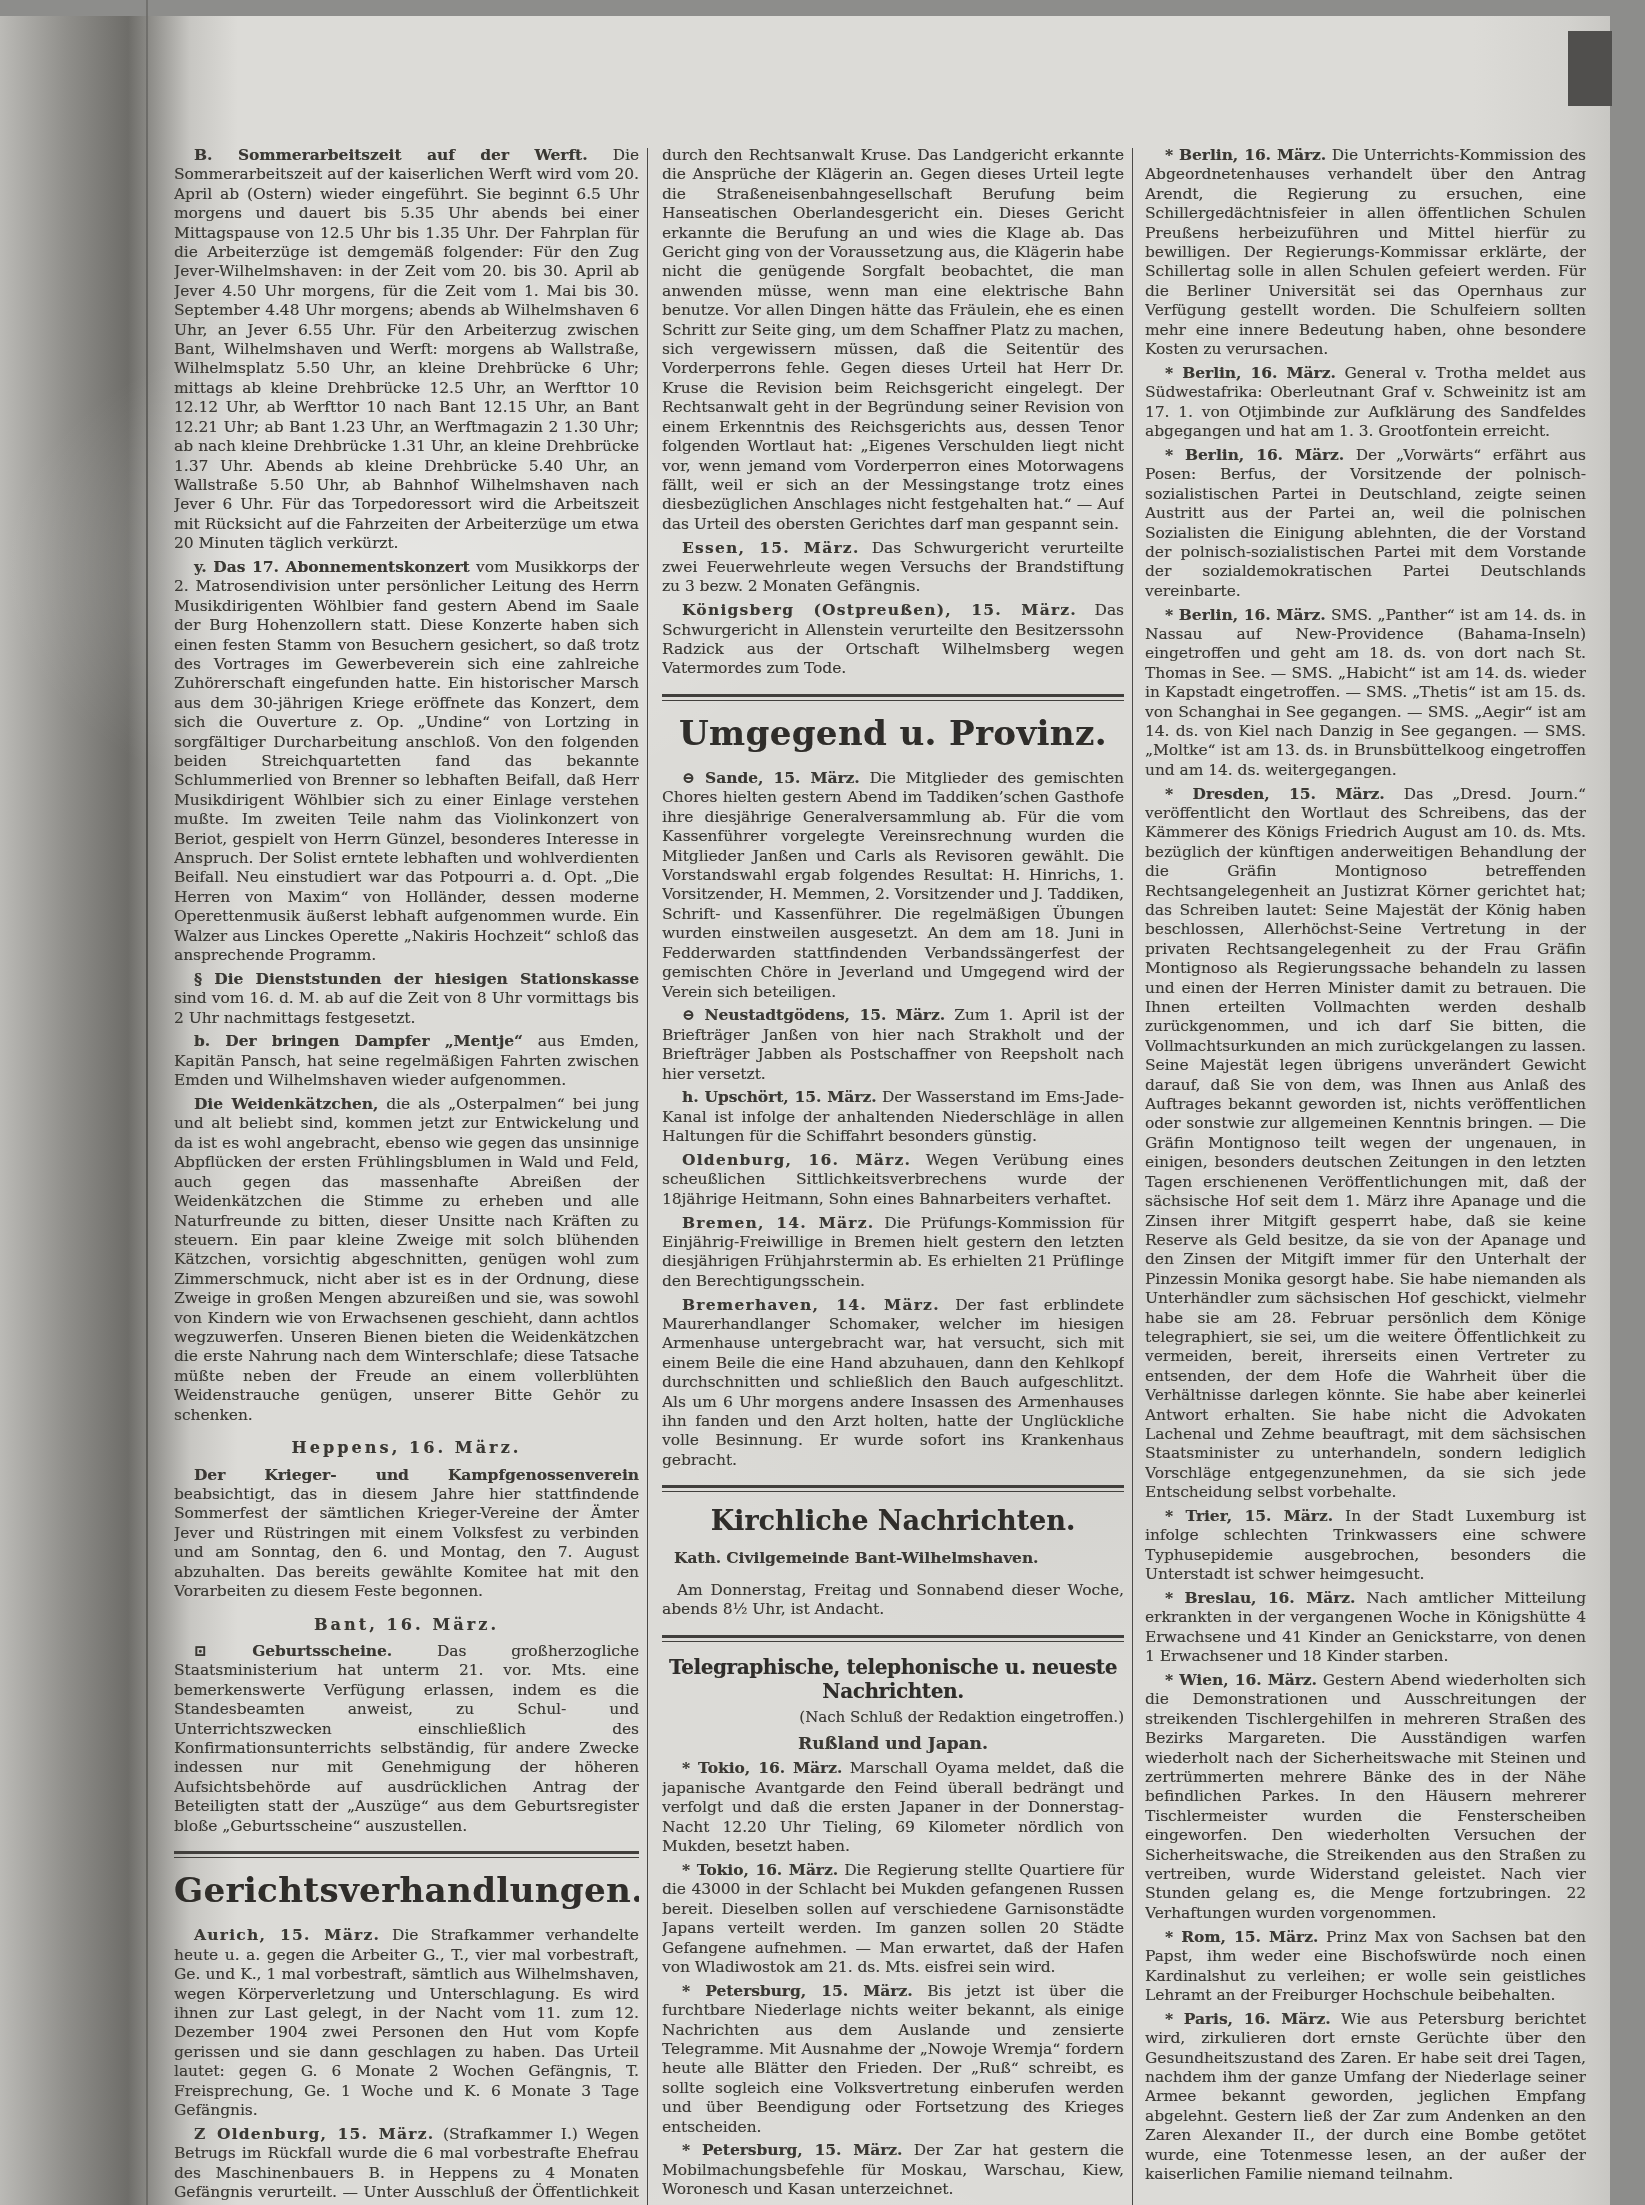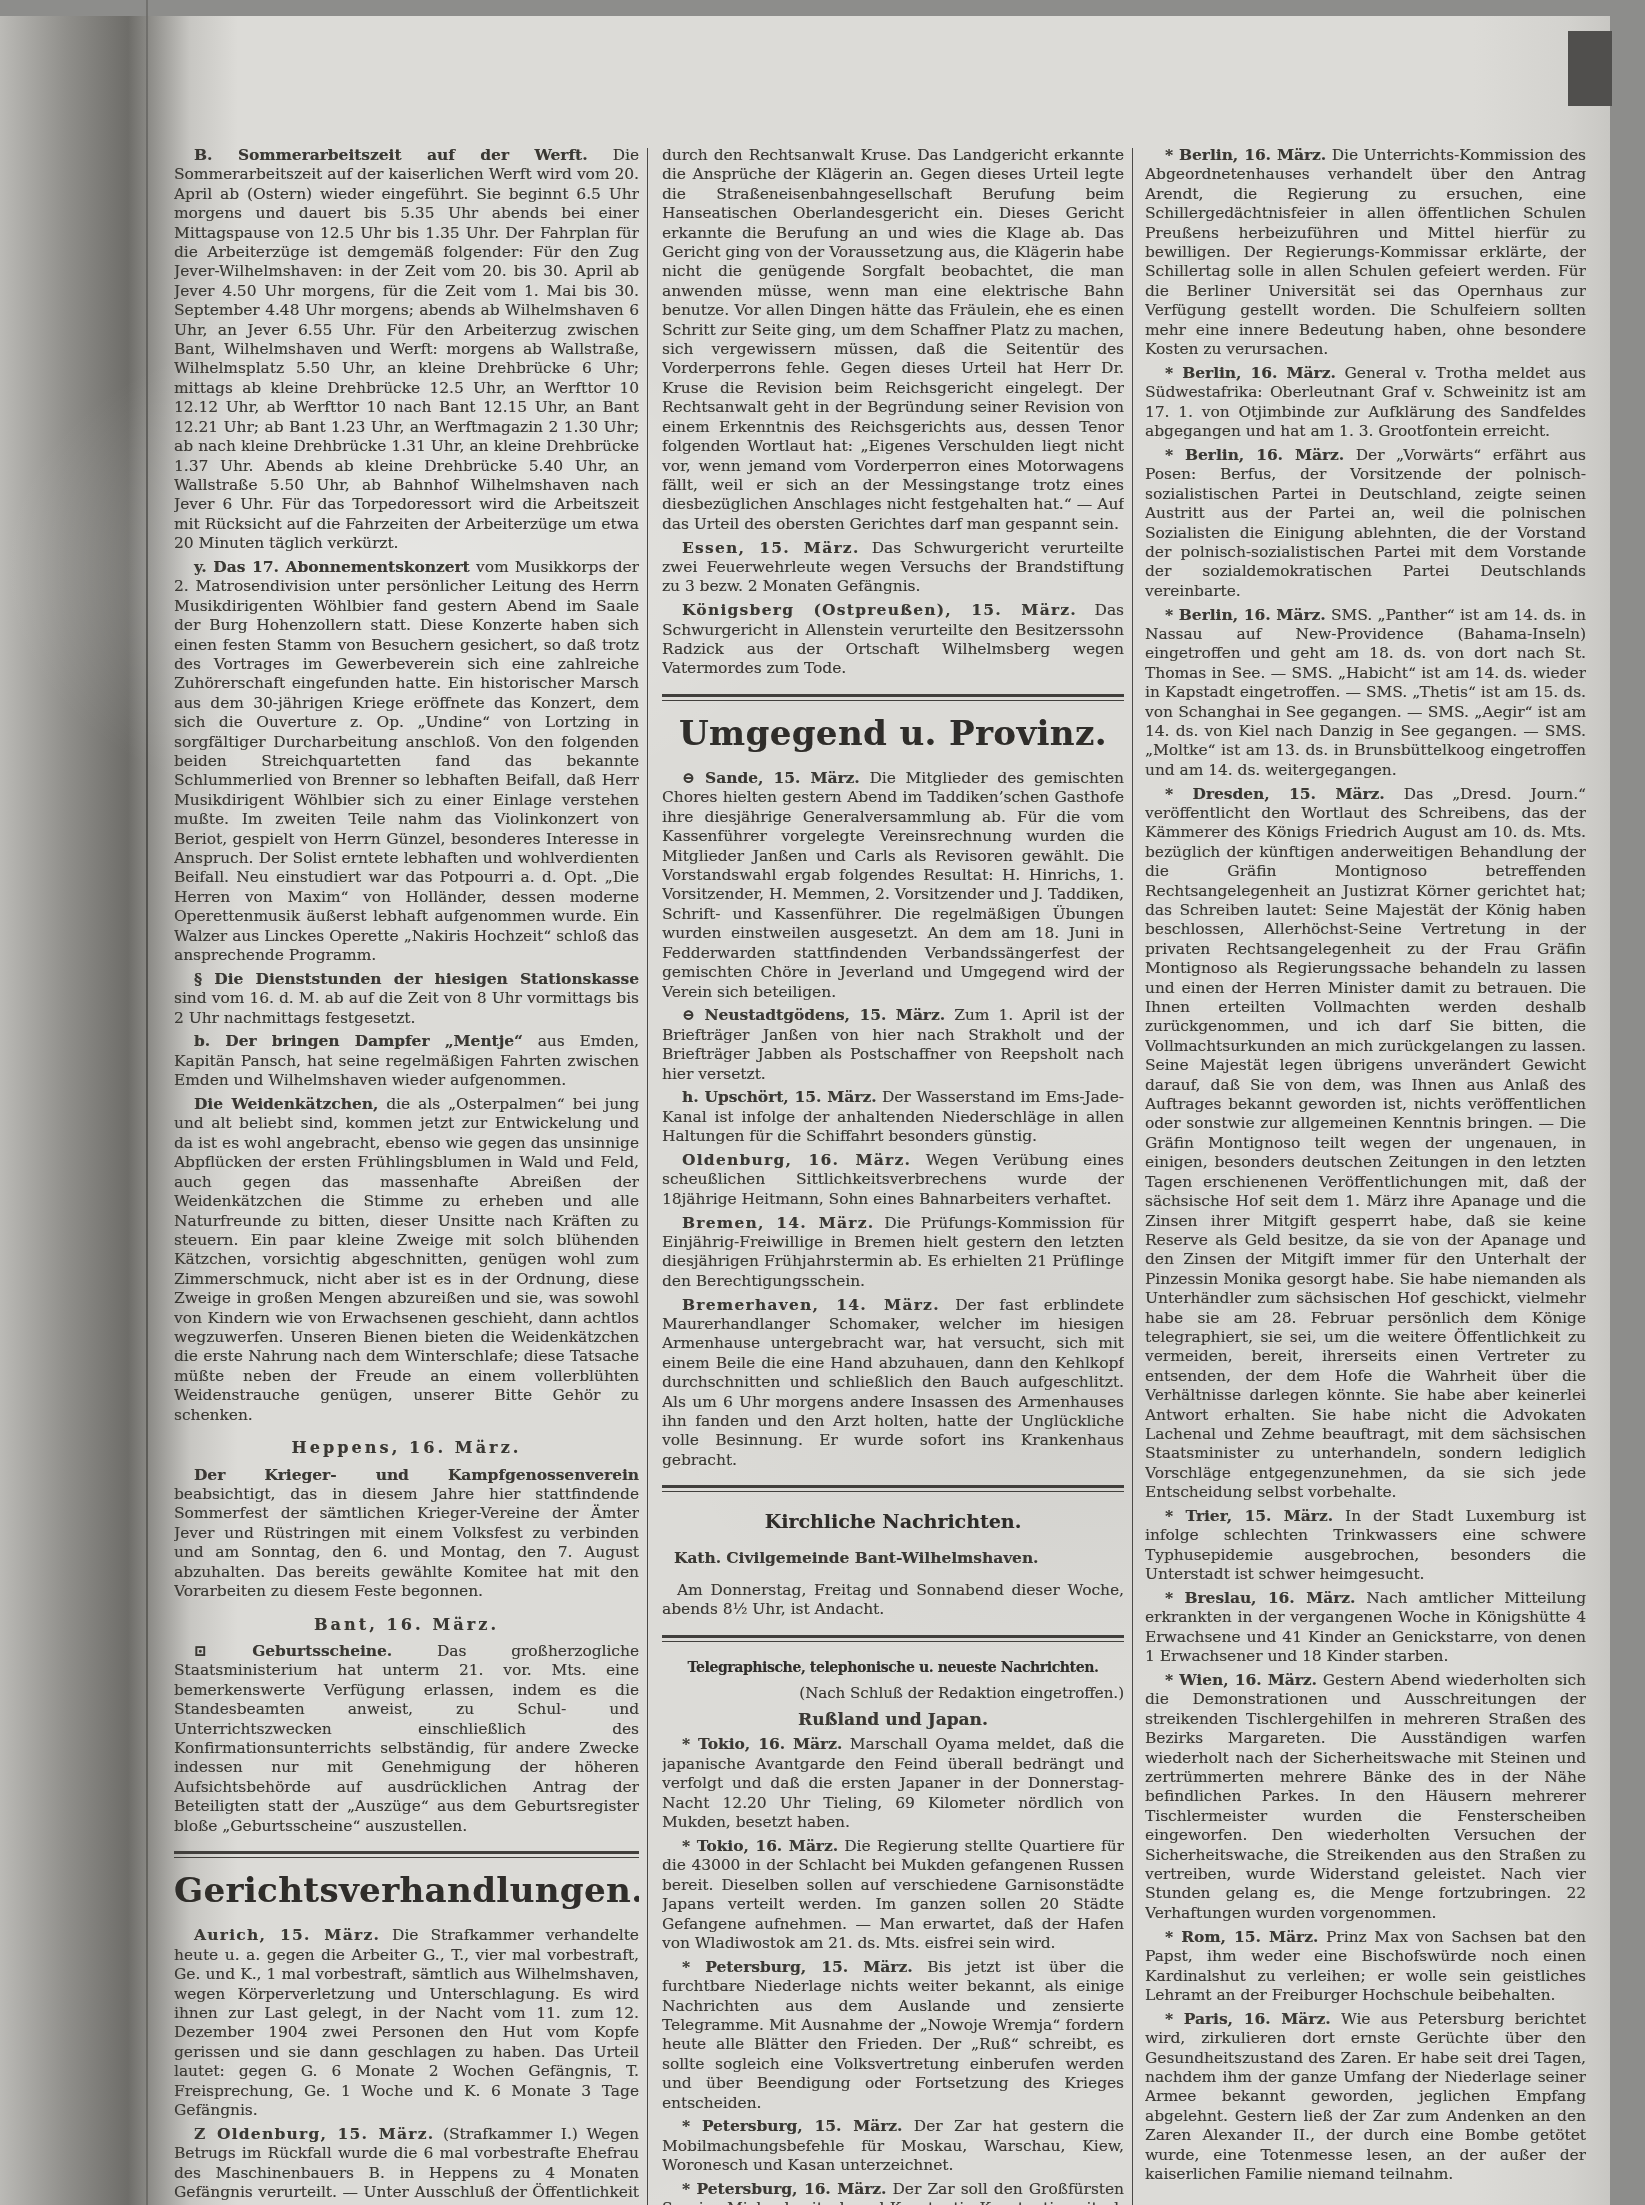--- a/index.html
+++ b/index.html
@@ -25,23 +25,23 @@
   .news{text-indent:20px;margin:0 0 4.4px 0;}
   .cont{text-indent:0;}
   .lead{font-weight:bold;}
   .lead.spaced{letter-spacing:1.3px;}
   .dateline{text-align:center;font-weight:bold;letter-spacing:3.1px;font-size:16px;
     margin:13.2px 0 8px 0;text-indent:0;}
   .rule-double{height:3.1px;border-top:3.1px solid #413f3c;border-bottom:1.8px solid #413f3c;
     margin:15px 0 13.2px 0;}
   .header-big{text-align:center;font-weight:bold;font-size:34px;line-height:39px;
     margin:1.8px 0 16px 0;color:#2f2d2a;text-indent:0;letter-spacing:0.4px;}
-  .header-mid{text-align:center;font-weight:bold;font-size:19px;line-height:32px;
+  .header-mid{text-align:center;font-weight:bold;font-size:27px;line-height:32px;
     margin:0.9px 0 11.5px 0;color:#2f2d2a;text-indent:0;}
-  .header-tele{text-align:center;font-weight:bold;font-size:14px;line-height:24px;
+  .header-tele{text-align:center;font-weight:bold;font-size:20px;line-height:24px;
     letter-spacing:-0.4px;margin:0.9px 0 5.3px 0;color:#2f2d2a;text-indent:0;}
   .note{text-align:right;font-size:15px;margin:0 0 4.4px 0;text-indent:0;}
   .subheader{text-align:center;font-weight:bold;font-size:17px;margin:6.2px 0 6.2px 0;text-indent:0;}
   .church-org{font-weight:bold;margin:12px;text-indent:0;}
   .church-text{text-indent:15px;margin:0 0 7px 0;}
 </style>
 </head>
 <body>
 
 <div id="canvas">

